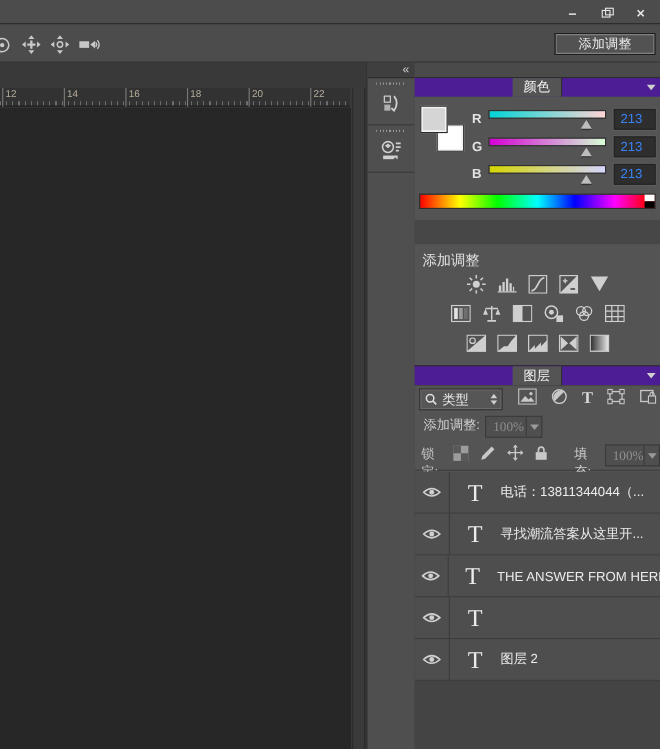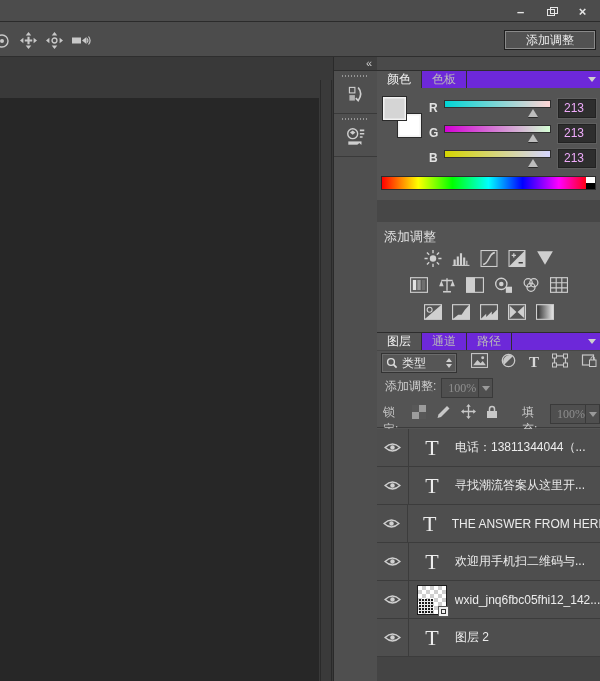--- a/index.html
+++ b/index.html
@@ -45,22 +45,22 @@
   .dockhead { height:14px; background:#3f3f3f; border-bottom:1px solid #2e2e2e; text-align:right;
               color:#cfcfcf; font-size:11px; line-height:12px; padding-right:6px; letter-spacing:-1px; }
   .dockbtn { height:43px; border-bottom:1px solid #3a3a3a; position:relative; }
   .grip { position:absolute; left:8px; top:4px; width:27px; height:2px;
           background:repeating-linear-gradient(to right,#969696 0 1px,transparent 1px 3px); }
   .dockbtn svg { position:absolute; left:50%; top:55%; transform:translate(-50%,-50%); }
 
   
   .panels { position:absolute; left:377px; top:57px; right:0; bottom:0; background:#474747; }
   .section { position:absolute; left:0; right:0; }
-  .tabbar { position:relative; height:18px; background:#6d28d9; border-top:1px solid #2d2d2d;
-            display:flex; align-items:flex-end; }
+  .tabbar { position:relative; height:18px; background:#4c1d95; border-top:1px solid #2d2d2d;
+            display:flex; align-items:center;flex-direction:column; }
   .tab { padding:0 10px; display:flex; align-items:center; font-size:12px; color:#b9b9b9;
          border-right:1px solid #2f2f2f; }
   .tab.active { background:#545454; color:#f2f2f2; }
   .panelmenu { position:absolute; right:4px; top:6px; width:0; height:0;
                border-left:4px solid transparent; border-right:4px solid transparent;
                border-top:5px solid #cfcfcf; }
   .pbody { position:absolute; left:0; right:0; background:#545454; }
 
   
   .swatches { position:absolute; left:5px; top:8px; width:42px; height:44px; }
@@ -69,21 +69,21 @@
   .sw.bg2 { left:15px; top:17px; }
   .sw.fg { left:0; top:0; }
   .chrow { position:absolute; left:52px; right:4px; height:20px; display:flex; align-items:center; }
   .chlabel { width:15px; color:#e2e2e2; font-size:12px; font-weight:bold; }
   .chbar { position:relative; flex:1; height:20px; margin-right:7px; }
   .chgrad { position:absolute; left:0; right:0; top:2px; height:8px; border:1px solid #2f2f2f; }
   .chthumb { position:absolute; top:11px; left:calc(83.5% - 5px); width:0; height:0;
              border-left:5px solid transparent; border-right:5px solid transparent;
              border-bottom:8px solid #bdbdbd; filter:drop-shadow(0 1px 0 #2a2a2a); }
   .chval { width:38px; height:19px; background:#2e2e2e; border:1px solid #222;
-           box-shadow:0 0 0 1px #5f5f5f; color:#f0abfc; font-size:12px; line-height:17px;
+           box-shadow:0 0 0 1px #5f5f5f; color:#3b82f6; font-size:12px; line-height:17px;
            padding-left:5px; }
   .spectrum { position:absolute; left:4px; right:4px; top:88px; height:14px; border:1px solid #2c2c2c;
               background:linear-gradient(to right,#f00,#ff0 17%,#0f0 33%,#0ff 50%,#00f 66%,#f0f 83%,#f00 97%); }
   .speccap { position:absolute; right:0; top:0; bottom:0; width:9px; }
   .speccap .w { position:absolute; inset:0 0 50% 0; background:#fff; }
   .speccap .k { position:absolute; inset:50% 0 0 0; background:#000; }
 
   
   .addadj { position:absolute; left:7px; top:6px; color:#e0e0e0; font-size:13px; }
   .adjrow { position:absolute; left:0; right:0; display:flex; justify-content:center; gap:10px; }
@@ -183,20 +183,28 @@
             <path d="M16.5 2.5q3.2 4 0 8M15 4.5q1.8 2 0 4" stroke="#c8c8c8" fill="none" stroke-width="1.2"></path>
           </svg>
       </span>
     </div>
     <div class="wsbtn">
       <span>添加调整</span>
     </div>
   </div>
 
   <div class="docarea">
+    <div class="ruler">
+      <span class="rlabel" style="left:2px">12</span>
+      <span class="rlabel" style="left:58px">14</span>
+      <span class="rlabel" style="left:114px">16</span>
+      <span class="rlabel" style="left:170px">18</span>
+      <span class="rlabel" style="left:226px">20</span>
+      <span class="rlabel" style="left:282px">22</span>
+    </div>
     <div class="canvas"></div>
     <div class="vscroll"></div>
   </div>
 
   <div class="dock">
     <div class="dockhead"><span>«</span></div>
     <div class="dockbtn">
       <span class="grip"></span>
       <svg width="20" height="22" viewBox="0 0 18 20">
         <rect x="3" y="4" width="5" height="5" fill="none" stroke="#cfcfcf"></rect>
@@ -514,41 +522,23 @@
           <div class="lrow">
             <div class="eyecell">
               <svg width="17" height="11" viewBox="0 0 16 10">
                   <path d="M1 5Q8 -1.5 15 5Q8 11.5 1 5Z" fill="none" stroke="#d0d0d0" stroke-width="1.3"></path>
                   <circle cx="8" cy="5" r="2.1" fill="#d0d0d0"></circle>
                 </svg>
             </div>
             <div class="tcell">
                 <span class="tglyph">T</span>
               </div>
-            <span class="llabel">欢迎用手机扫二维码与...</span>
-          </div>
-
-
-          <div class="lrow">
-            <div class="eyecell">
-              <svg width="17" height="11" viewBox="0 0 16 10">
-                  <path d="M1 5Q8 -1.5 15 5Q8 11.5 1 5Z" fill="none" stroke="#d0d0d0" stroke-width="1.3"></path>
-                  <circle cx="8" cy="5" r="2.1" fill="#d0d0d0"></circle>
-                </svg>
-            </div>
-            <div class="tcell">
-              <span class="thumb">
-                <span class="qrblock"></span>
-                <span class="sobadge">
-                    <i></i>
-                  </span>
-              </span>
-            </div>
-            <span class="llabel">wxid_jnq6fbc05fhi12_142...</span>
-          </div>
+          </div>
+
+
 
           <div class="lrow">
             <div class="eyecell">
               <svg width="17" height="11" viewBox="0 0 16 10">
                   <path d="M1 5Q8 -1.5 15 5Q8 11.5 1 5Z" fill="none" stroke="#d0d0d0" stroke-width="1.3"></path>
                   <circle cx="8" cy="5" r="2.1" fill="#d0d0d0"></circle>
                 </svg>
             </div>
             <div class="tcell">
                 <span class="tglyph">T</span>

